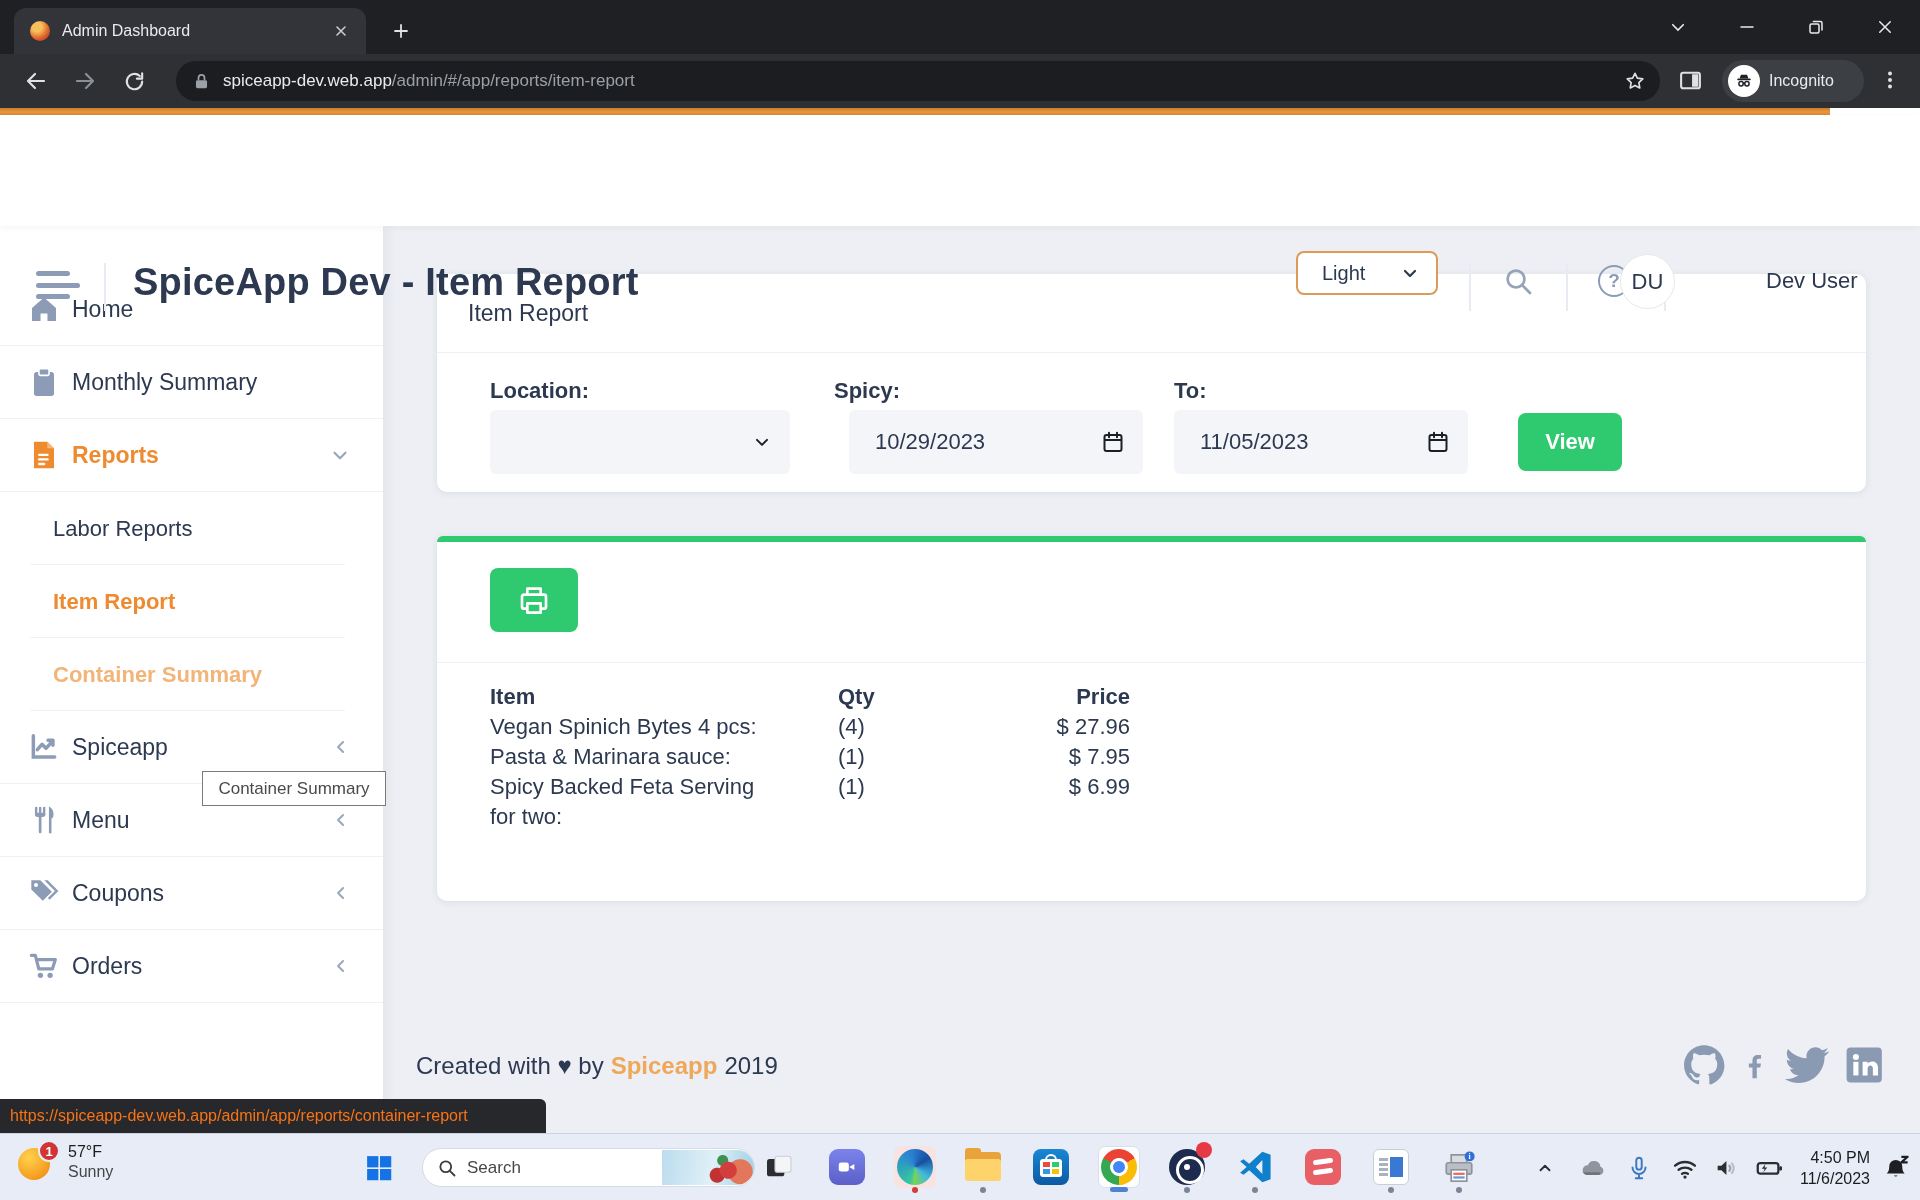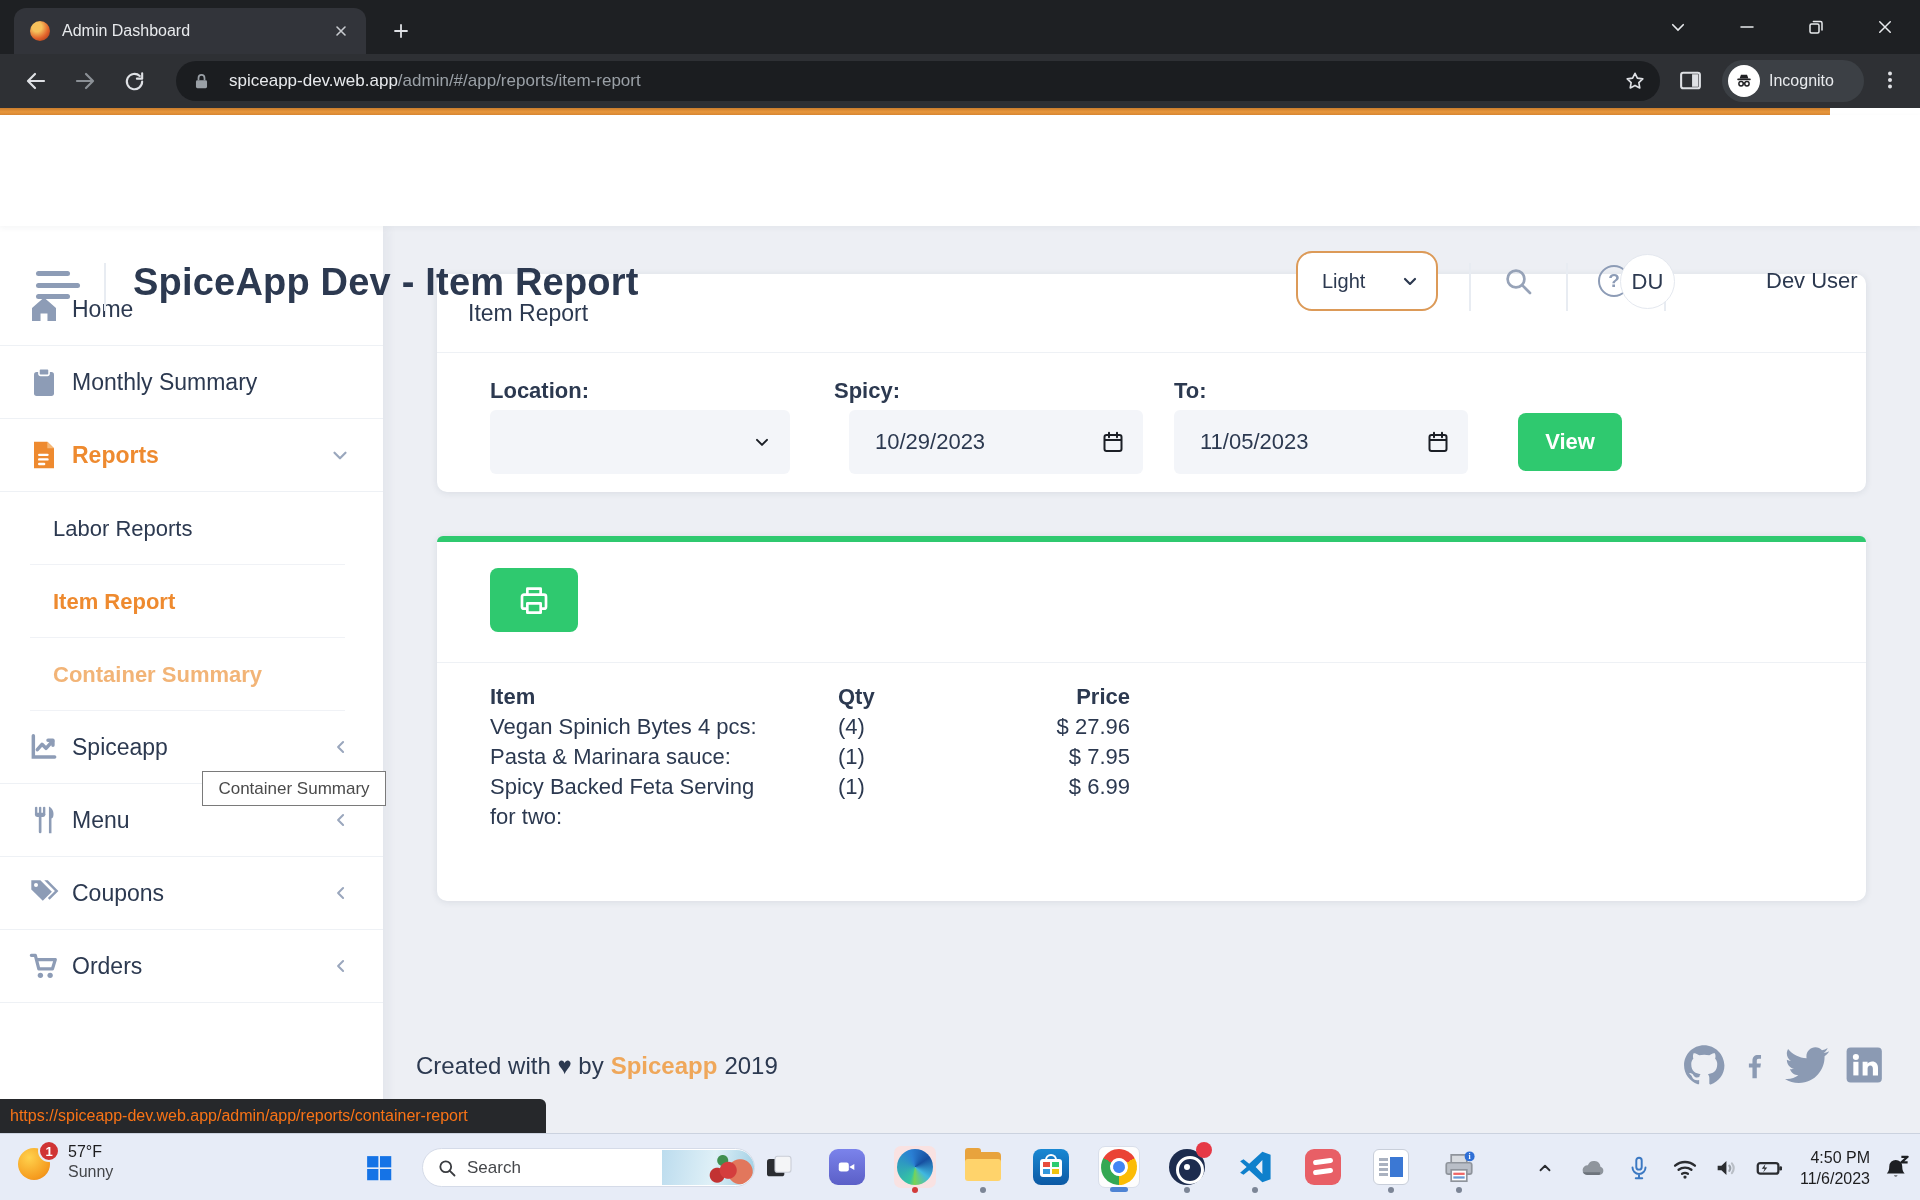--- a/index.html
+++ b/index.html
@@ -10,36 +10,36 @@
   
   .tabstrip { position:absolute; left:0; top:0; width:1920px; height:54px; background:#1e2023; }
   .tab { position:absolute; left:14px; top:8px; width:352px; height:46px; background:#32343a; border-radius:12px 12px 0 0; display:flex; align-items:center; padding:0 12px 0 16px; }
   .favicon { width:20px; height:20px; border-radius:50%; background:radial-gradient(circle at 35% 30%, #f6c15c 0 25%, #e2622b 60%, #8c2e14 100%); flex:0 0 auto; }
   .tab-title { color:#e8eaed; font-size:16px; margin-left:12px; flex:1; white-space:nowrap; overflow:hidden; }
   .tab-close { width:26px; height:26px; display:flex; align-items:center; justify-content:center; border-radius:50%; color:#c8cbcf; }
   .newtab { position:absolute; left:384px; top:14px; width:34px; height:34px; display:flex; align-items:center; justify-content:center; border-radius:50%; }
   .wctl { position:absolute; top:8px; width:46px; height:38px; display:flex; align-items:center; justify-content:center; }
   .toolbar { position:absolute; left:0; top:54px; width:1920px; height:54px; background:#2e3034; display:flex; align-items:center; }
   .navbtn { width:40px; height:40px; display:flex; align-items:center; justify-content:center; border-radius:50%; }
-  .omnibox { position:absolute; left:176px; top:61px; width:1484px; height:40px; background:#1b1d20; border-radius:20px; display:flex; align-items:center; padding:0 14px 0 16px;gap:6px; }
+  .omnibox { position:absolute; left:176px; top:61px; width:1484px; height:40px; background:#1b1d20; border-radius:20px; display:flex; align-items:center; padding:0 14px 0 16px; }
   .url-domain { color:#e8eaed; font-size:17px; }
   .url-path { color:#9aa0a6; font-size:17px; }
   .incog-pill { position:absolute; left:1722px; top:60px; width:142px; height:42px; background:#3c4045; border-radius:21px; display:flex; align-items:center; padding:0 14px 0 6px; }
   .incog-circle { width:32px; height:32px; background:#fff; border-radius:50%; display:flex; align-items:center; justify-content:center; }
   .incog-label { color:#e8eaed; font-size:16px; margin-left:9px; }
   .progress { position:absolute; left:0; top:108px; width:1830px; height:7px; background:linear-gradient(180deg,#c97c2c,#e8973c 55%,#d98834); }
   .progress-track { position:absolute; left:1830px; top:108px; width:90px; height:7px; background:#fff; }
 
   
   .app-header { position:absolute; left:0; top:115px; width:1920px; height:111px; background:#fff; z-index:3; box-shadow:0 2px 6px rgba(44,57,80,.05);padding-left:40px; }
   .burger { position:absolute; left:36px; top:152px; width:44px; height:36px; display:flex; flex-direction:column; justify-content:space-between; padding:4px 0; }
   .burger i { display:block; height:5px; border-radius:3px; background:#8d9cb6; }
   .hdr-divider { position:absolute; top:148px; width:2px; height:48px; background:#e8ecf2; }
   .app-title { position:absolute; left:133px; top:146px; font-size:38px; font-weight:600; color:#2c3950; letter-spacing:.2px; }
-  .theme-select { position:absolute; left:1296px; top:136px; width:142px; height:60px; border:2px solid #dc9a58; border-radius:16px; background:#fff; display:flex; align-items:center; justify-content:space-between; padding:0 16px 0 24px; }
+  .theme-select { position:absolute; left:1296px; top:136px; width:142px; height:44px; border:2px solid #dc9a58; border-radius:8px; background:#fff; display:flex; align-items:center; justify-content:space-between; padding:0 16px 0 24px; }
   .theme-select span { font-size:20px; color:#2c3950; }
   .icon-btn { position:absolute; width:48px; height:48px; top:142px; display:flex; align-items:center; justify-content:center; }
   .help-circle { width:32px; height:32px; border:2.5px solid #8d9cb6; border-radius:50%; color:#8d9cb6; font-size:19px; font-weight:700; display:flex; align-items:center; justify-content:center; }
   .avatar { position:absolute; left:1620px; top:139px; width:55px; height:55px; border:1px solid #e4e8ef; border-radius:50%; display:flex; align-items:center; justify-content:center; font-size:22px; color:#2c3950; background:#fff; }
   .user-name { position:absolute; left:1766px; top:153px; font-size:22px; color:#2c3950; }
 
   
   .sidebar { position:absolute; left:0; top:226px; width:383px; height:974px; background:#fff; box-shadow:5px 0 10px rgba(44,57,80,.05); z-index:2; padding-top:47px; }
   .nav-item { position:relative; height:73px; display:flex; align-items:center; border-bottom:1px solid #eef1f5; }
   .nav-item .nicon { position:absolute; left:28px; width:32px; height:32px; color:#8d9cb6; }

